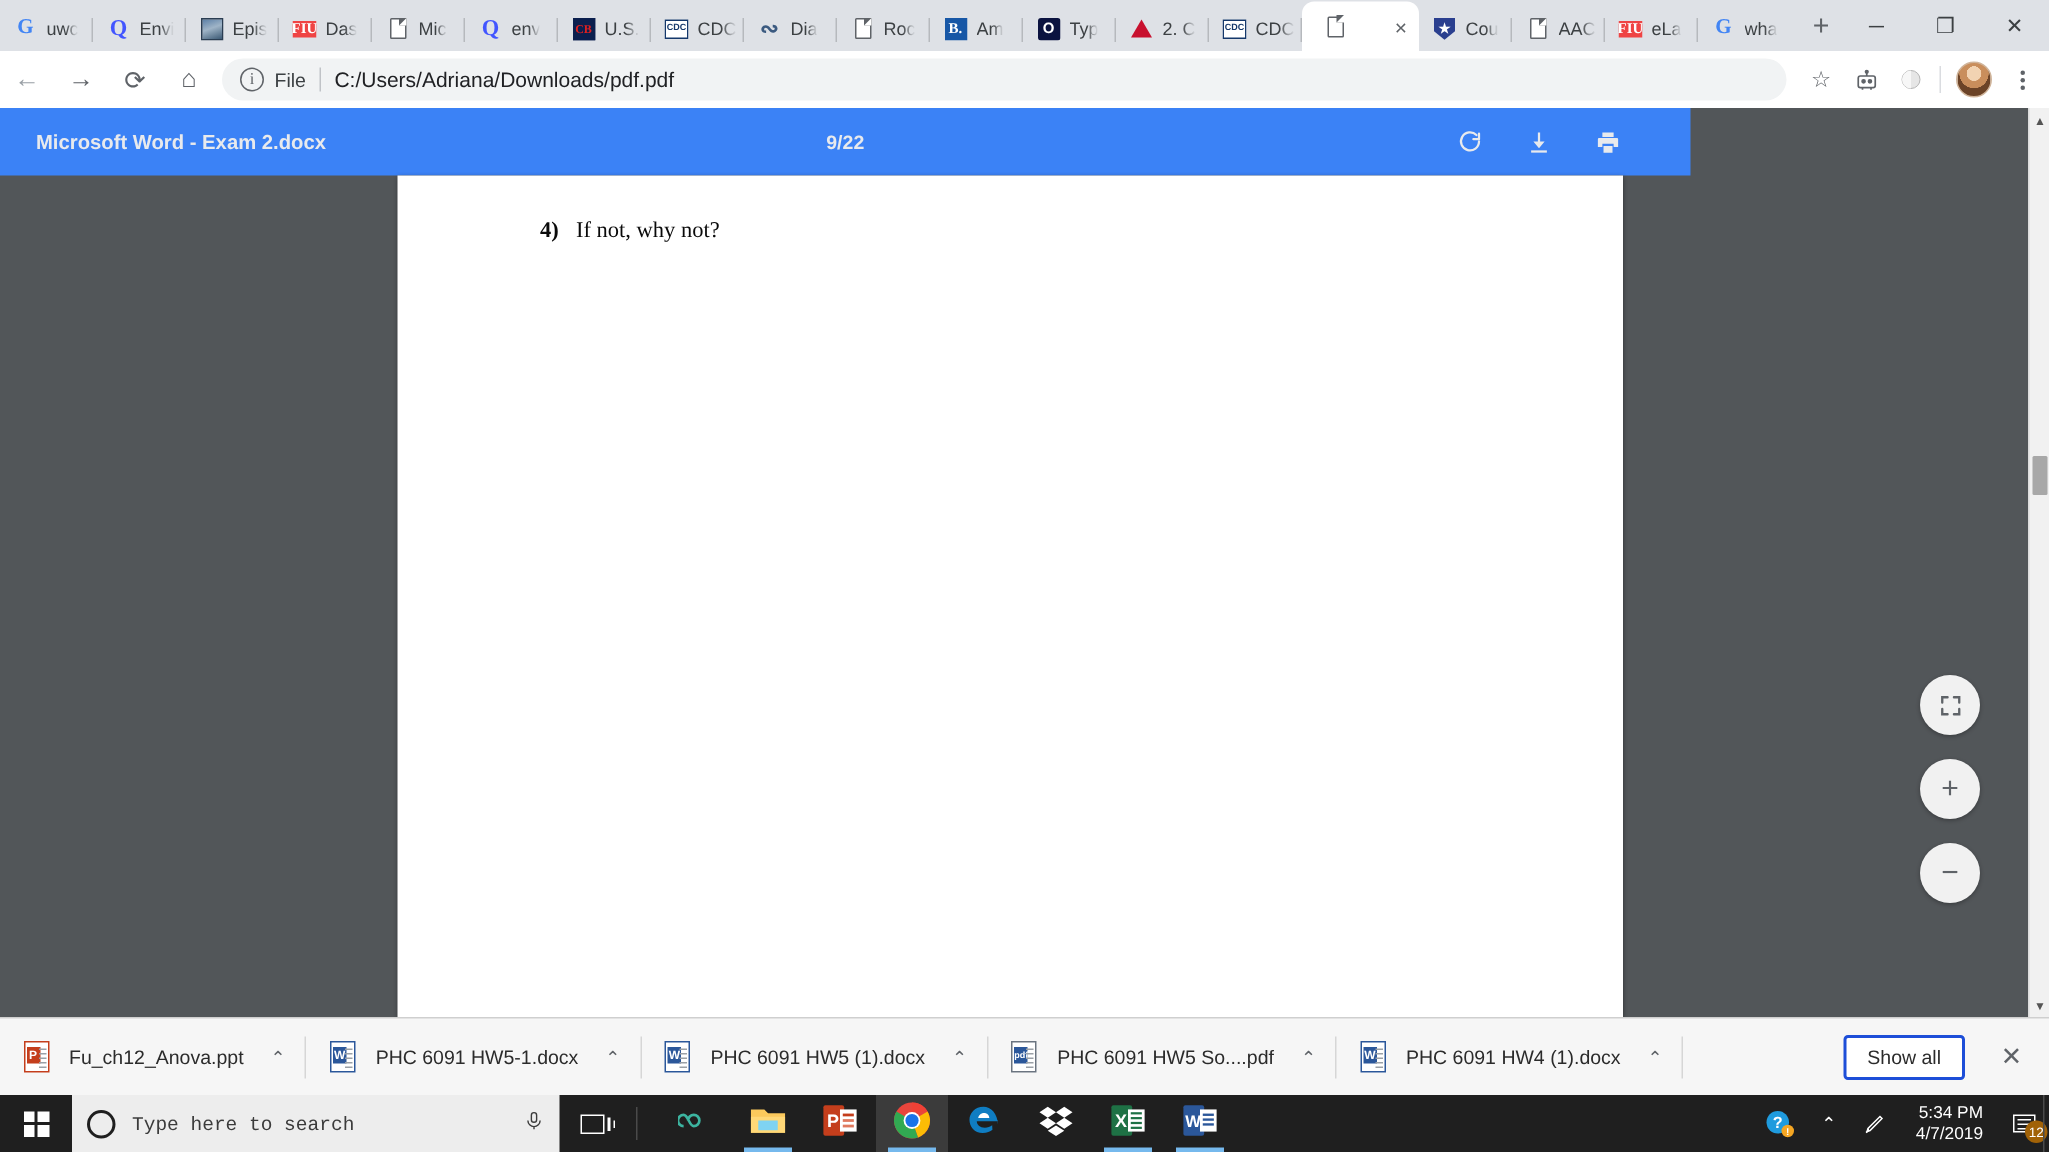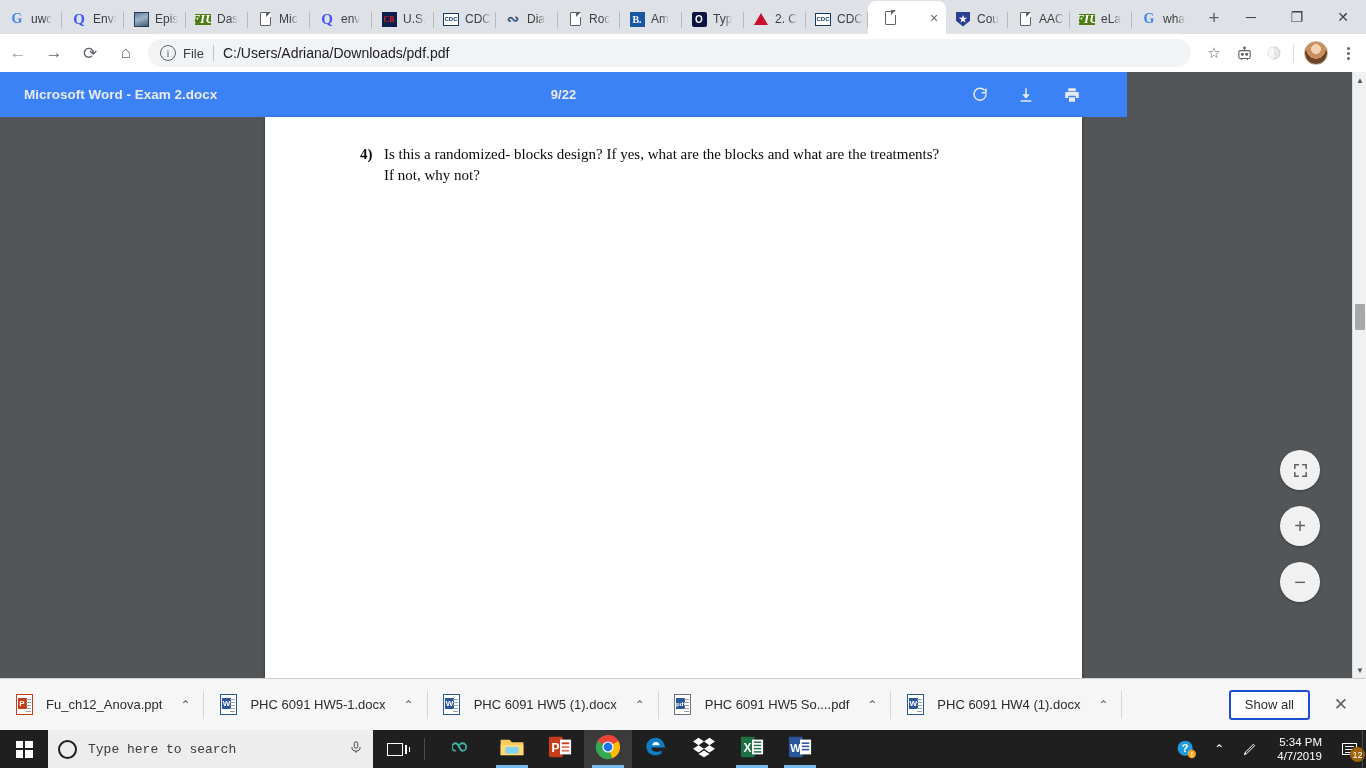--- a/index.html
+++ b/index.html
@@ -66,23 +66,23 @@
     display: flex; align-items: center;
   }
   .wc { width: 46px; height: 34px; display: flex; align-items: center; justify-content: center;
         color: #3c4043; font-size: 14px; }
 
   
   .fav-google { font-family: "Liberation Serif", serif; font-size: 14px; font-weight: bold; color: #4285f4; }
   .fav-q { color: #4255ff; font-size: 15px; font-weight: bold; font-family: "Liberation Serif", serif;}
   .fav-img { width: 15px; height: 15px; background: linear-gradient(160deg,#5b7fa6 0%, #9fb4c7 45%, #3c5a75 100%);
              border: 1px solid #2a3d52; }
-  .fav-fiu { background: #4d7c0f; color: #fff; font-size: 13px; font-weight: bold;
+  .fav-fiu { background: #ef4444; color: #fff; font-size: 10px; font-weight: bold;
              width: 16px; height: 11px; display:flex; align-items:center; justify-content:center;
-             font-family: "Liberation Serif", serif; letter-spacing:0;font-style:italic; }
+             font-family: "Liberation Serif", serif; letter-spacing:0; }
   .fav-doc { width: 11px; height: 14px; border: 1.4px solid #5f6368; border-radius: 1px;
              position: relative; background: #fff; }
   .fav-doc:after { content:''; position:absolute; right:-1.4px; top:-1.4px; border-width: 5px 5px 0 0;
              border-style: solid; border-color: #5f6368 #fff; }
   .fav-cb { background: #0b1f4e; color:#e02020; font-size:8px; font-weight:bold; width:15px; height:15px;
             display:flex; align-items:center; justify-content:center; border: 1px solid #0b1f4e;
             font-family: "Liberation Serif", serif;}
   .fav-cdc { background: #fff; color: #15386b; font-size: 6px; font-weight: bold; width: 16px; height: 13px;
              display:flex; align-items:center; justify-content:center; border: 1.5px solid #15386b; }
   .fav-snake { color: #3b5a80; font-size: 15px; }
@@ -463,21 +463,20 @@
             <path d="M4 8h16a1 1 0 011 1v7h-4v-3H7v3H3V9a1 1 0 011-1z"></path>
             <path d="M8 15h8v6H8z"></path>
         </svg>
       </div>
     </div>
   </div>
 
   <div class="page">
     <div class="qblock">
       <span class="qnum">4)</span>
-      <span class="qtext">Is this a randomized- blocks design? If yes, what are the blocks and what are the treatments?</span>
       <span class="qtext">If not, why not?</span>
     </div>
   </div>
 
   <div class="zoomctl">
     <div class="zbtn">
       <svg width="17" height="17" viewBox="0 0 24 24" fill="none" stroke="#5f6368" stroke-width="2.2" stroke-linecap="round">
         <path d="M4 9V4h5M20 9V4h-5M4 15v5h5M20 15v5h-5"></path>
       </svg>
     </div>

